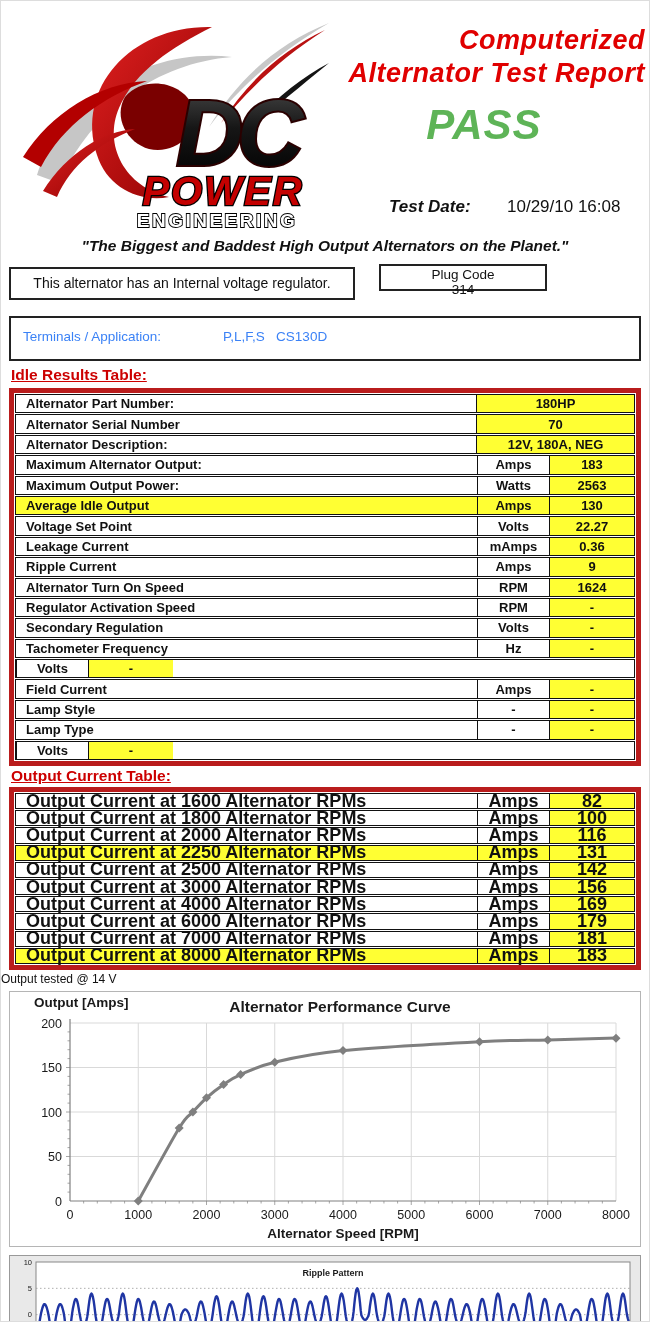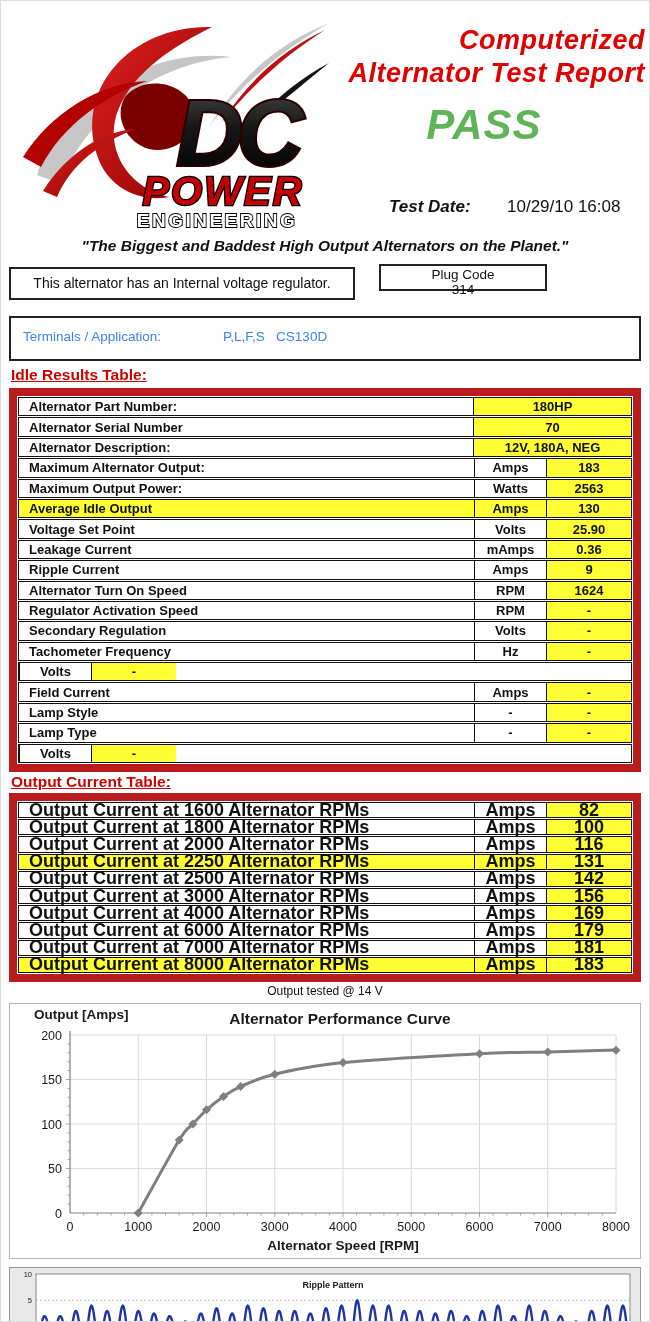--- a/index.html
+++ b/index.html
@@ -28,35 +28,35 @@
   .reg{position:absolute;left:8px;top:8px;width:346px;height:33px;line-height:29px;text-align:center;font-size:14px;color:#111}
   .plug{position:absolute;left:378px;top:5px;width:168px;height:27px;border-width:2.5px;text-align:center;
     font-size:13.5px;color:#111;padding-top:1px;line-height:15px}
   .terminals{margin:10px 8px 0 8px;height:45px;border:2px solid #222;line-height:37px;padding-left:12px;font-size:13.5px;color:#3b82f6}
   .terminals .tval2{margin-left:62px;white-space:pre}
 
   .redhead{margin:5px 0 3px 10px;height:19px;font-size:15.5px;font-weight:bold;color:var(--heading-red);text-decoration:underline}
   .redhead.second{margin-top:1px;margin-bottom:2px;height:18px}
 
   
-  .dtable{margin:0 8px;border:8px solid #b91c1c;padding:1px;background:#fff}
+  .dtable{margin:0 8px;border:5px solid #b91c1c;padding:1px;background:#fff}
   .trow{display:flex;align-items:stretch;border:1.5px solid #111;margin-bottom:1px;background:#fff}
   .trow:last-child{margin-bottom:0}
   .trow .lab{flex:1;display:flex;align-items:center;padding-left:10px;font-weight:bold;color:#111}
   .trow .unit{width:72px;border-left:1.5px solid #111;display:flex;align-items:center;justify-content:center;font-weight:bold;color:#111}
   .trow .val{width:85px;border-left:1.5px solid #111;display:flex;align-items:center;justify-content:center;
     font-weight:bold;background:var(--highlight-yellow);color:#111}
   .trow .valspan{width:158px;border-left:1.5px solid #111;display:flex;align-items:center;justify-content:center;
     font-weight:bold;background:var(--highlight-yellow);color:#111}
   .trow.hl .lab,.trow.hl .unit{background:var(--highlight-yellow)}
   #testTable .trow{height:19.4px;font-size:13px}
   #outTable .trow{height:16.2px;font-size:18px}
   .lab .note{font-size:10px;font-weight:bold;margin-left:4px}
 
-  .footnote{margin-top:2px;height:15px;text-align:center;font-size:12px;color:#111}
+  .footnote{margin-top:2px;height:15px;text-align:left;font-size:12px;color:#111}
 
   
   .chartbox{margin:4px 8px 0 8px;height:256px;border:1px solid #B5B5B5;background:#fff}
   .ripplebox{margin:8px 8px 0 8px;height:98px;border:1px solid #999;background:#E9E9E9}
   svg text{font-family:"Liberation Sans",sans-serif}
 </style>
 </head>
 <body>
 
 <div class="page">
@@ -136,21 +136,21 @@
         <div class="val">2563</div>
       </div>
       <div class="trow hl">
         <div class="lab">Average Idle Output</div>
         <div class="unit">Amps</div>
         <div class="val">130</div>
       </div>
       <div class="trow">
         <div class="lab">Voltage Set Point</div>
         <div class="unit">Volts</div>
-        <div class="val">25.90</div>
+        <div class="val">22.27</div>
       </div>
       <div class="trow">
         <div class="lab">Leakage Current</div>
         <div class="unit">mAmps</div>
         <div class="val">0.36</div>
       </div>
       <div class="trow">
         <div class="lab">Ripple Current</div>
         <div class="unit">Amps</div>
         <div class="val">9</div>

